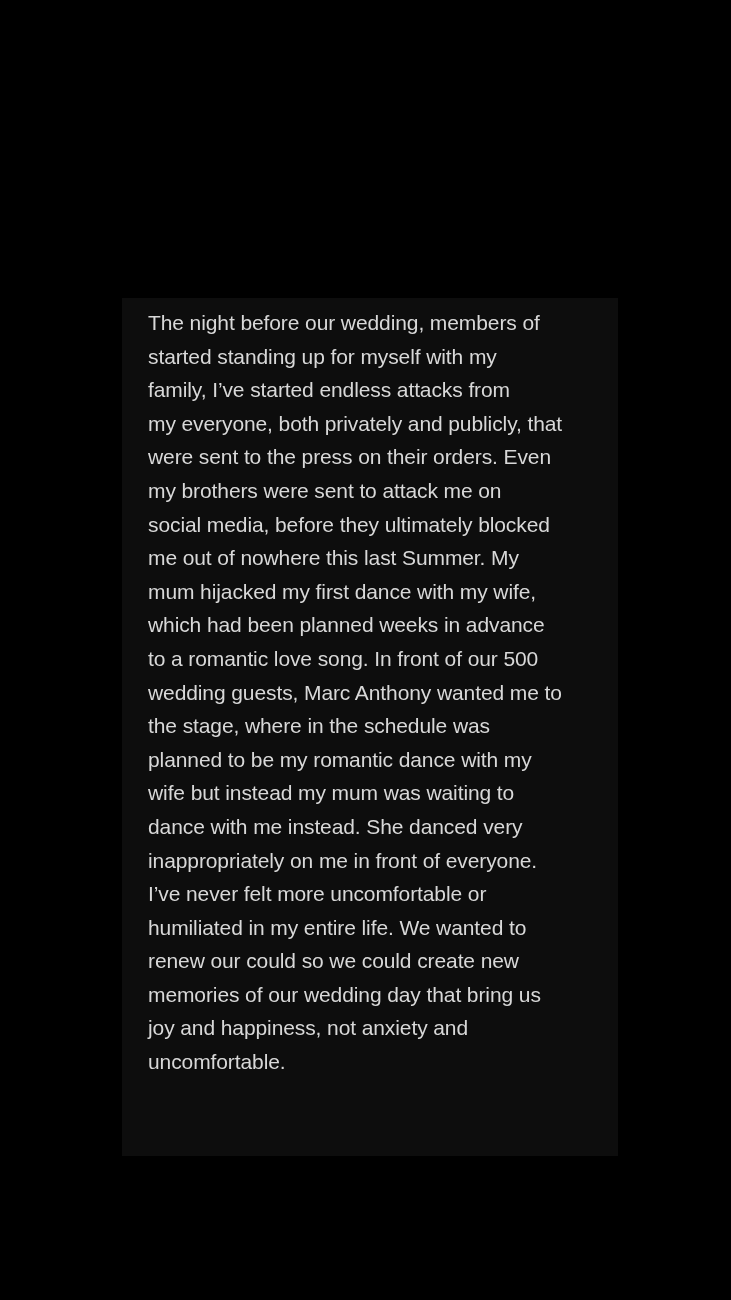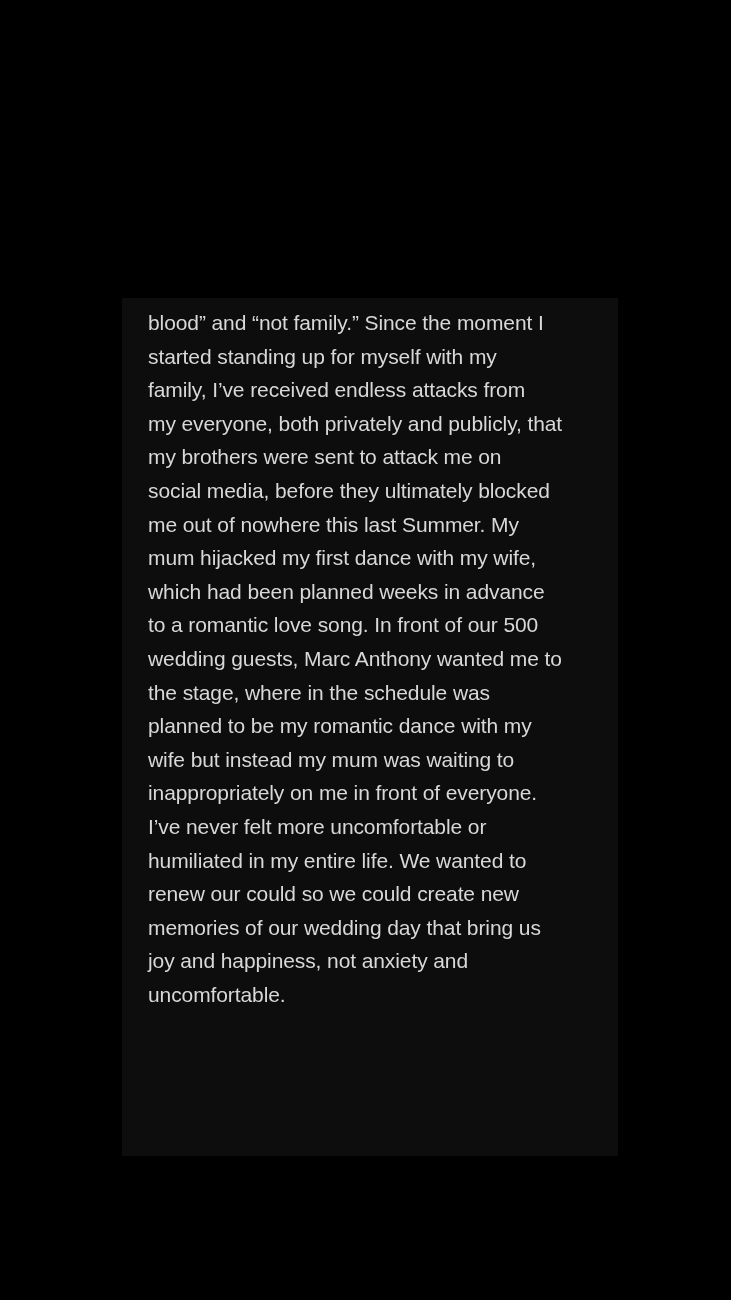--- a/index.html
+++ b/index.html
@@ -38,34 +38,36 @@
     font-weight: 400;
     color: var(--text);
   }
 </style>
 </head>
 <body>
 
 <div class="stage">
   <div class="text-card">
     <div class="lines">
-        <div class="line">blood” and “not family.” Since the moment I</div>
+        <div class="line">The night before our wedding, members of</div>
         <div class="line">started standing up for myself with my</div>
-        <div class="line">family, I’ve received endless attacks from</div>
+        <div class="line">family, I’ve started endless attacks from</div>
         <div class="line">my everyone, both privately and publicly, that</div>
+        <div class="line">were sent to the press on their orders. Even</div>
         <div class="line">my brothers were sent to attack me on</div>
         <div class="line">social media, before they ultimately blocked</div>
         <div class="line">me out of nowhere this last Summer. My</div>
         <div class="line">mum hijacked my first dance with my wife,</div>
         <div class="line">which had been planned weeks in advance</div>
         <div class="line">to a romantic love song. In front of our 500</div>
         <div class="line">wedding guests, Marc Anthony wanted me to</div>
         <div class="line">the stage, where in the schedule was</div>
         <div class="line">planned to be my romantic dance with my</div>
         <div class="line">wife but instead my mum was waiting to</div>
+        <div class="line">dance with me instead. She danced very</div>
         <div class="line">inappropriately on me in front of everyone.</div>
         <div class="line">I’ve never felt more uncomfortable or</div>
         <div class="line">humiliated in my entire life. We wanted to</div>
         <div class="line">renew our could so we could create new</div>
         <div class="line">memories of our wedding day that bring us</div>
         <div class="line">joy and happiness, not anxiety and</div>
         <div class="line">uncomfortable.</div>
       </div>
   </div>
 </div>

